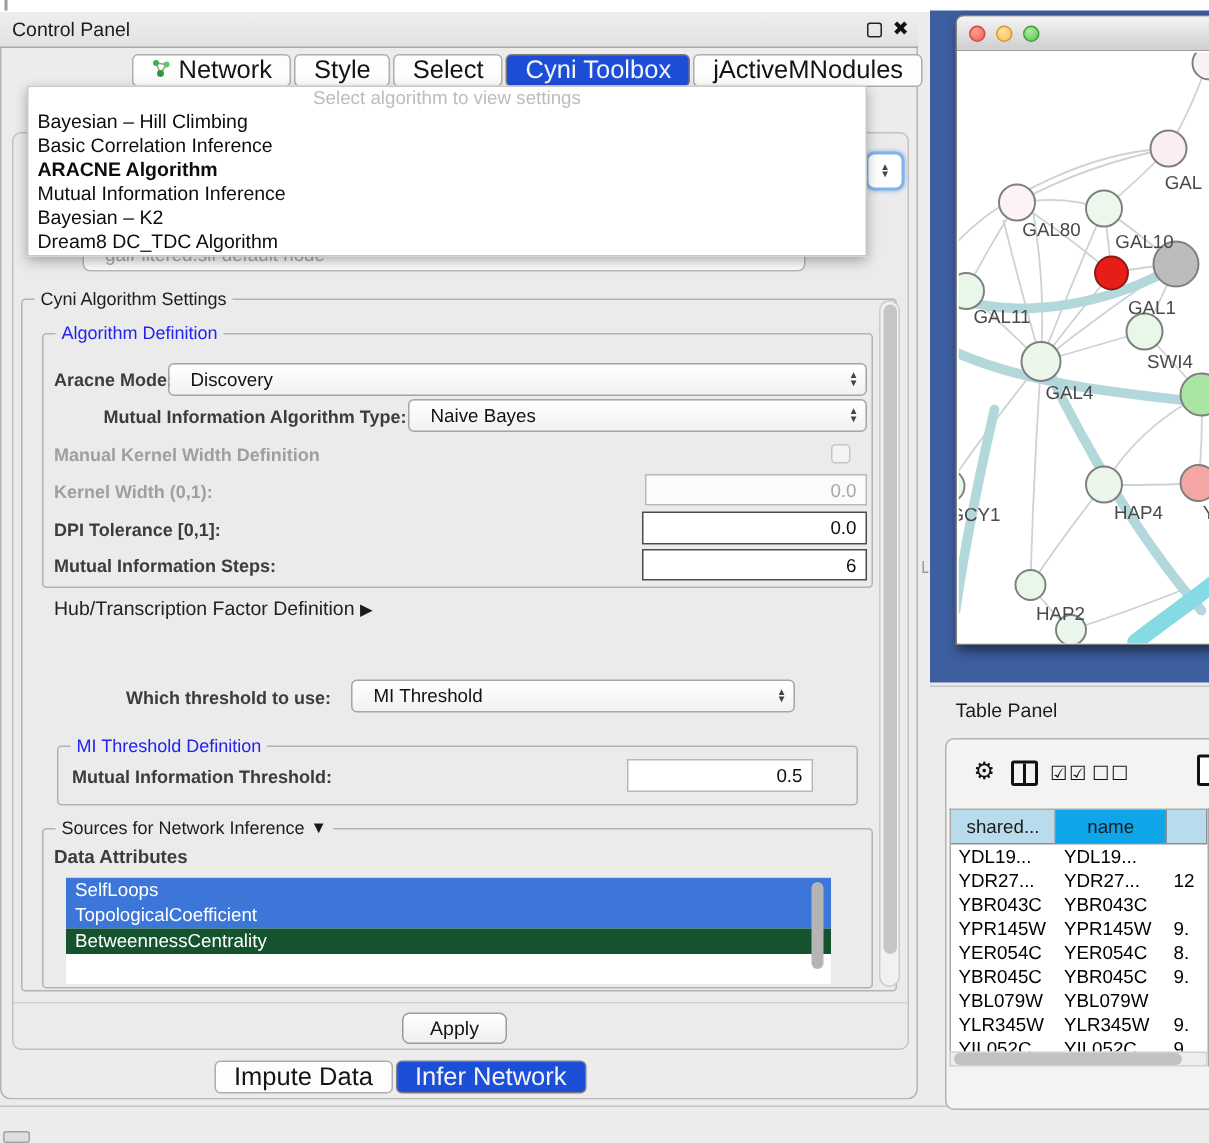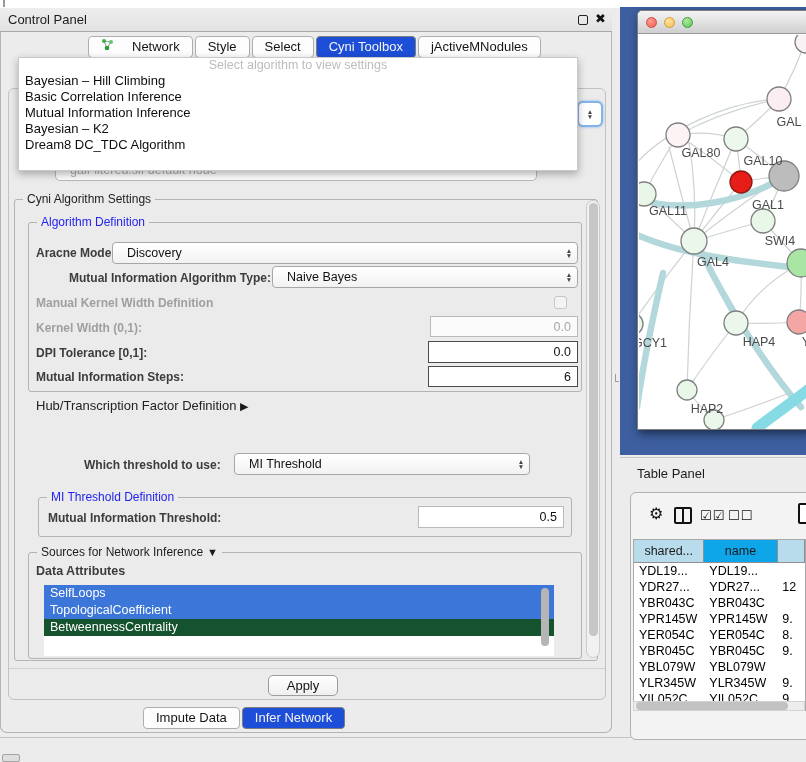--- a/index.html
+++ b/index.html
@@ -18,23 +18,23 @@
   #cp-titlebar { left:0; top:8px; width:612px; height:24px; background:linear-gradient(#eeeeee,#e2e2e2);
                  border-bottom:1px solid #a8a8a8; }
   #cp-title { left:8px; top:4px; font-size:13px; color:#1c1c1c; }
   #cp-float { left:578px; top:7px; width:10px; height:10px; border:1.5px solid #222; border-radius:2px; cursor:pointer; }
   #cp-close { left:595px; top:3px; font-size:13px; font-weight:bold; color:#111; cursor:pointer; }
 
   
   .tabrow { display:flex; gap:2px; }
   #top-tabs { left:88px; top:36px; }
   #bottom-tabs { left:143px; top:707px; }
-  .tab { height:22px; line-height:20px; padding:0 12px; font-size:13px; color:#141414;
+  .tab { height:22px; line-height:20px; padding:0 12px; font-size:17px; color:#141414;
          background:#fdfdfd; border:1px solid #aeaeae; border-radius:4px; cursor:pointer;
-         display:flex; align-items:center; gap:18px; }
+         display:flex; align-items:center; gap:5px; }
   .tab.selected { background:#1d4ed8; color:#f4f4f4; border-color:#7d7d7d; }
 
   
   #settings-container { left:8px; top:88px; width:598px; height:612px; background:#ebebeb;
                         border:1px solid #c2c2c2; border-radius:6px; }
 
   
   .group { position:absolute; border:1px solid #b3b3b3; border-radius:3px; }
   .group-title { position:absolute; top:-8px; left:8px; background:#ebebeb; padding:0 4px;
                  font-size:12px; white-space:nowrap; }
@@ -225,21 +225,21 @@
     <span class="val">MI Threshold</span>
     <span class="stepper">
         <span>▲</span>
         <span>▼</span>
       </span>
   </div>
   <div class="group" style="left:38px; top:497px; width:534px; height:40px;">
     <span class="group-title t-blue">MI Threshold Definition</span>
   </div>
   <div class="lbl" style="left:48px; top:511px;">Mutual Information Threshold:</div>
-  <div class="field light" style="left:418px; top:506px; width:146px; height:22px;">0.5</div>
+  <div class="field light" style="left:418px; top:506px; width:124px; height:22px;">0.5</div>
 
   <div class="group" style="left:28px; top:552px; width:554px; height:107px;">
     <span class="group-title t-black" style="display:flex; align-items:center; gap:4px;">
         <span>Sources for Network Inference</span>
         <span class="arrow-icon">▼</span>
       </span>
   </div>
   <div class="lbl" style="left:36px; top:564px; font-size:12.5px;">Data Attributes</div>
   <div class="abs" id="attr-list">
       <div class="attr-item" style="background: rgb(59, 118, 216);">SelfLoops</div>
@@ -261,20 +261,21 @@
     </div>
   <div class="abs" id="bottom-line"></div>
   <div class="abs" id="corner-btn"></div>
   <div class="abs" id="splitter-handle"></div>
 
   <div class="abs" id="algo-popup">
     <div id="popup-header">Select algorithm to view settings</div>
     <div id="popup-items">
         <div class="popup-item">Bayesian – Hill Climbing</div>
         <div class="popup-item">Basic Correlation Inference</div>
+        <div class="popup-item selected">ARACNE Algorithm</div>
         <div class="popup-item">Mutual Information Inference</div>
         <div class="popup-item">Bayesian – K2</div>
         <div class="popup-item">Dream8 DC_TDC Algorithm</div>
       </div>
   </div>
 
   <div class="abs" id="blue-desk"></div>
   <div class="abs" id="net-window">
     <div class="abs" id="net-titlebar">
       <div class="tl" style="left: 8px; background: radial-gradient(circle at 35% 30%, rgb(255, 157, 146), rgb(239, 95, 85)); border: 1px solid rgb(207, 74, 62);" id="tl-red"></div>

